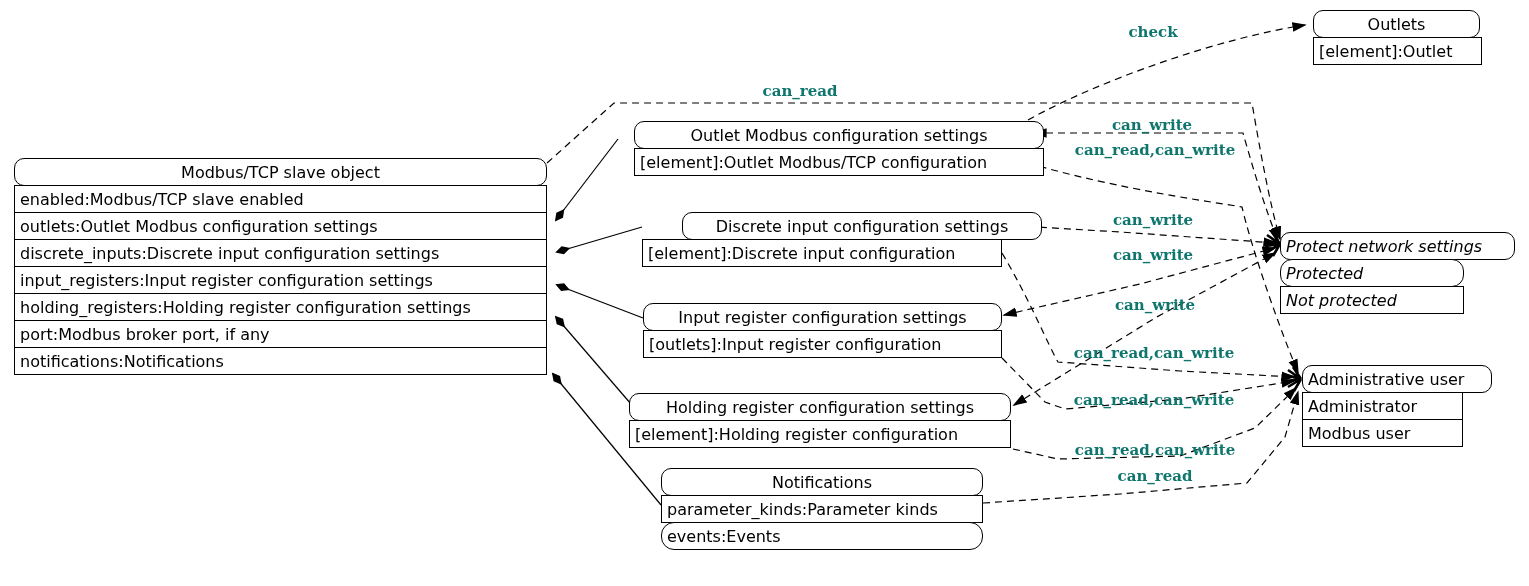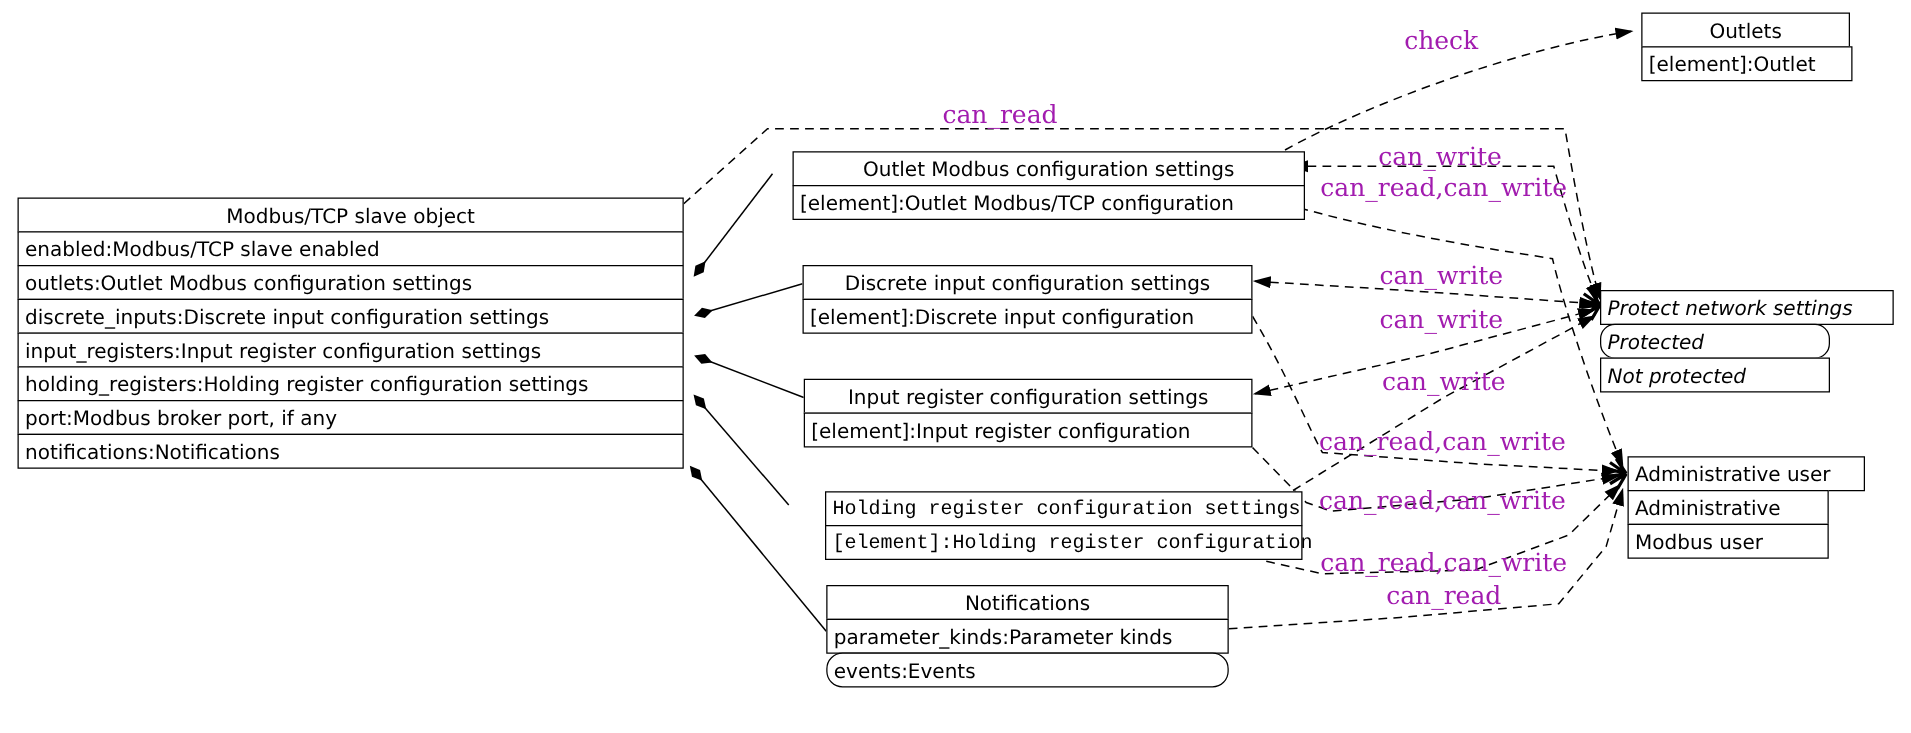--- a/index.html
+++ b/index.html
@@ -1,23 +1,23 @@
 <!DOCTYPE html>
 <html><head>
 <meta charset="utf-8">
 <style>
   html,body{margin:0;padding:0;background:#fff;}
   #canvas{position:relative;width:1529px;height:586px;background:#fff;overflow:hidden;
           font-family:"DejaVu Sans","Liberation Sans",sans-serif;}
   .node{position:absolute;}
   .row{box-sizing:border-box;border:1px solid #000;margin-top:-1px;background:#fff;
        font-size:16px;line-height:27px;height:28px;padding:0 5px;white-space:nowrap;color:#000;}
-  .row.title{text-align:center;margin-top:0;}
-  .elabel{position:absolute;transform:translateX(-50%);white-space:nowrap;color:#a21caf;
-          font-family:"DejaVu Serif","Liberation Serif",serif;font-size:20px;line-height:22px;}
+  .row.title{text-align:center;margin-top:0;border-radius:10px;}
+  .elabel{position:absolute;transform:translateX(-50%);white-space:nowrap;color:#0f766e;
+          font-family:"DejaVu Serif","Liberation Serif",serif;font-size:15px;line-height:22px;font-weight:bold;}
   svg#edges{position:absolute;left:0;top:0;width:1529px;height:586px;}
   svg#edges path.e{fill:none;stroke:#000;stroke-width:1.2;}
   svg#edges path.dash{stroke-dasharray:7 5;}
   svg#edges path.burst{stroke:#000;stroke-width:2.6;fill:none;}
 </style>
 </head>
 <body>
 
 <div id="canvas">
 
@@ -66,30 +66,30 @@
     <div class="row" style="width:533px;">port:Modbus broker port, if any</div>
     <div class="row" style="width:533px;">notifications:Notifications</div>
   </div>
 
   <div class="node" style="left:634px;top:121px;">
     <div class="row title" style="width:410px;">Outlet Modbus configuration settings</div>
     <div class="row" style="width:410px;">[element]:Outlet Modbus/TCP configuration</div>
   </div>
 
   <div class="node" style="left:642px;top:212px;">
-    <div class="row title" style="width:360px;">Discrete input configuration settings</div>
+    <div class="row title" style="width:360px;margin-left:40px;">Discrete input configuration settings</div>
     <div class="row" style="width:360px;">[element]:Discrete input configuration</div>
   </div>
 
   <div class="node" style="left:643px;top:303px;">
     <div class="row title" style="width:359px;">Input register configuration settings</div>
-    <div class="row" style="width:359px;">[element]:Input register configuration</div>
+    <div class="row" style="width:359px;">[outlets]:Input register configuration</div>
   </div>
 
-  <div class="node" style="left:660px;top:393px;font-family:Liberation Mono, monospace;">
+  <div class="node" style="left:629px;top:393px;">
     <div class="row title" style="width:382px;">Holding register configuration settings</div>
     <div class="row" style="width:382px;">[element]:Holding register configuration</div>
   </div>
 
   <div class="node" style="left:661px;top:468px;">
     <div class="row title" style="width:322px;">Notifications</div>
     <div class="row" style="width:322px;">parameter_kinds:Parameter kinds</div>
     <div class="row" style="width:322px;border-radius:13px;">events:Events</div>
   </div>
 
@@ -99,21 +99,21 @@
   </div>
 
   <div class="node" style="left:1280px;top:232px;font-style:italic;">
     <div class="row title" style="width:235px;text-align:left;">Protect network settings</div>
     <div class="row" style="width:184px;border-radius:12px;">Protected</div>
     <div class="row" style="width:184px;">Not protected</div>
   </div>
 
   <div class="node" style="left:1302px;top:365px;">
     <div class="row title" style="width:190px;text-align:left;">Administrative user</div>
-    <div class="row" style="width:161px;">Administrative</div>
+    <div class="row" style="width:161px;">Administrator</div>
     <div class="row" style="width:161px;">Modbus user</div>
   </div>
 
   <span class="elabel" style="left:800px;top:80px;">can_read</span>
   <span class="elabel" style="left:1153px;top:21px;">check</span>
   <span class="elabel" style="left:1152px;top:114px;">can_write</span>
   <span class="elabel" style="left:1155px;top:139px;">can_read,can_write</span>
   <span class="elabel" style="left:1153px;top:209px;">can_write</span>
   <span class="elabel" style="left:1153px;top:244px;">can_write</span>
   <span class="elabel" style="left:1155px;top:294px;">can_write</span>

